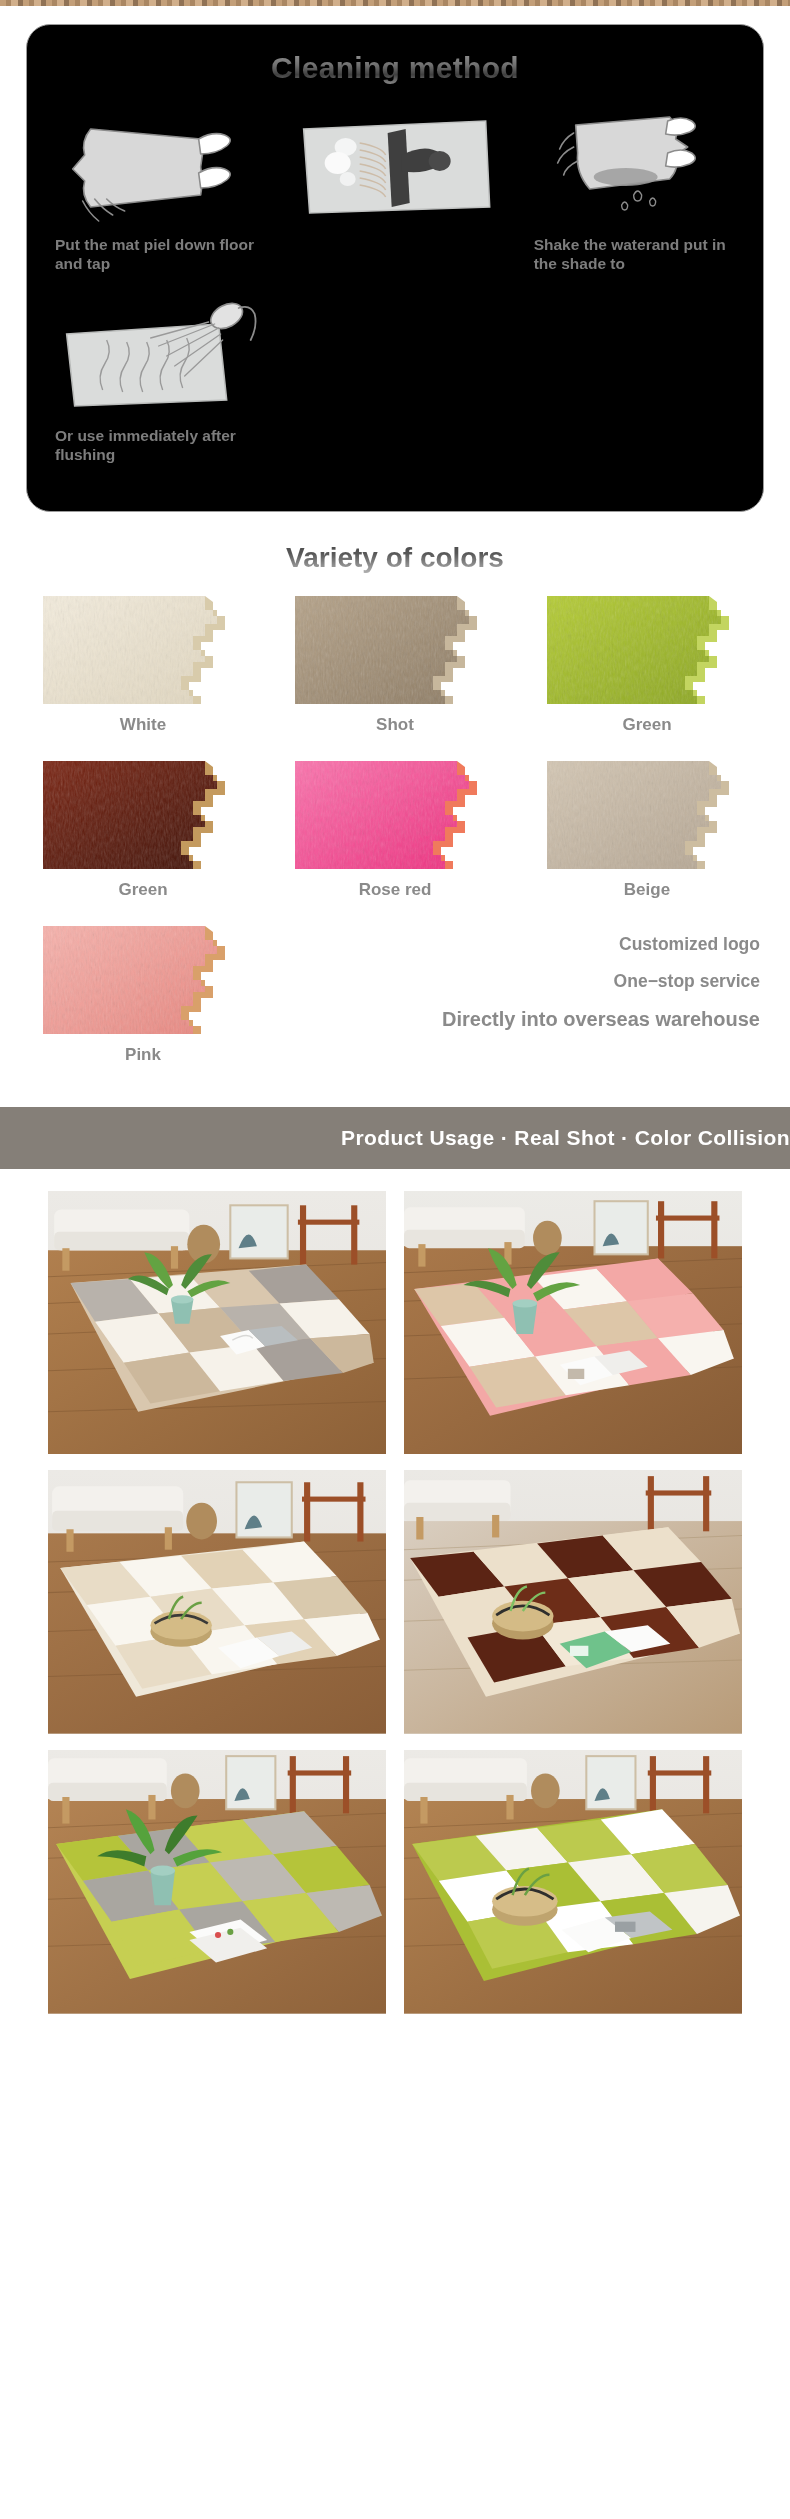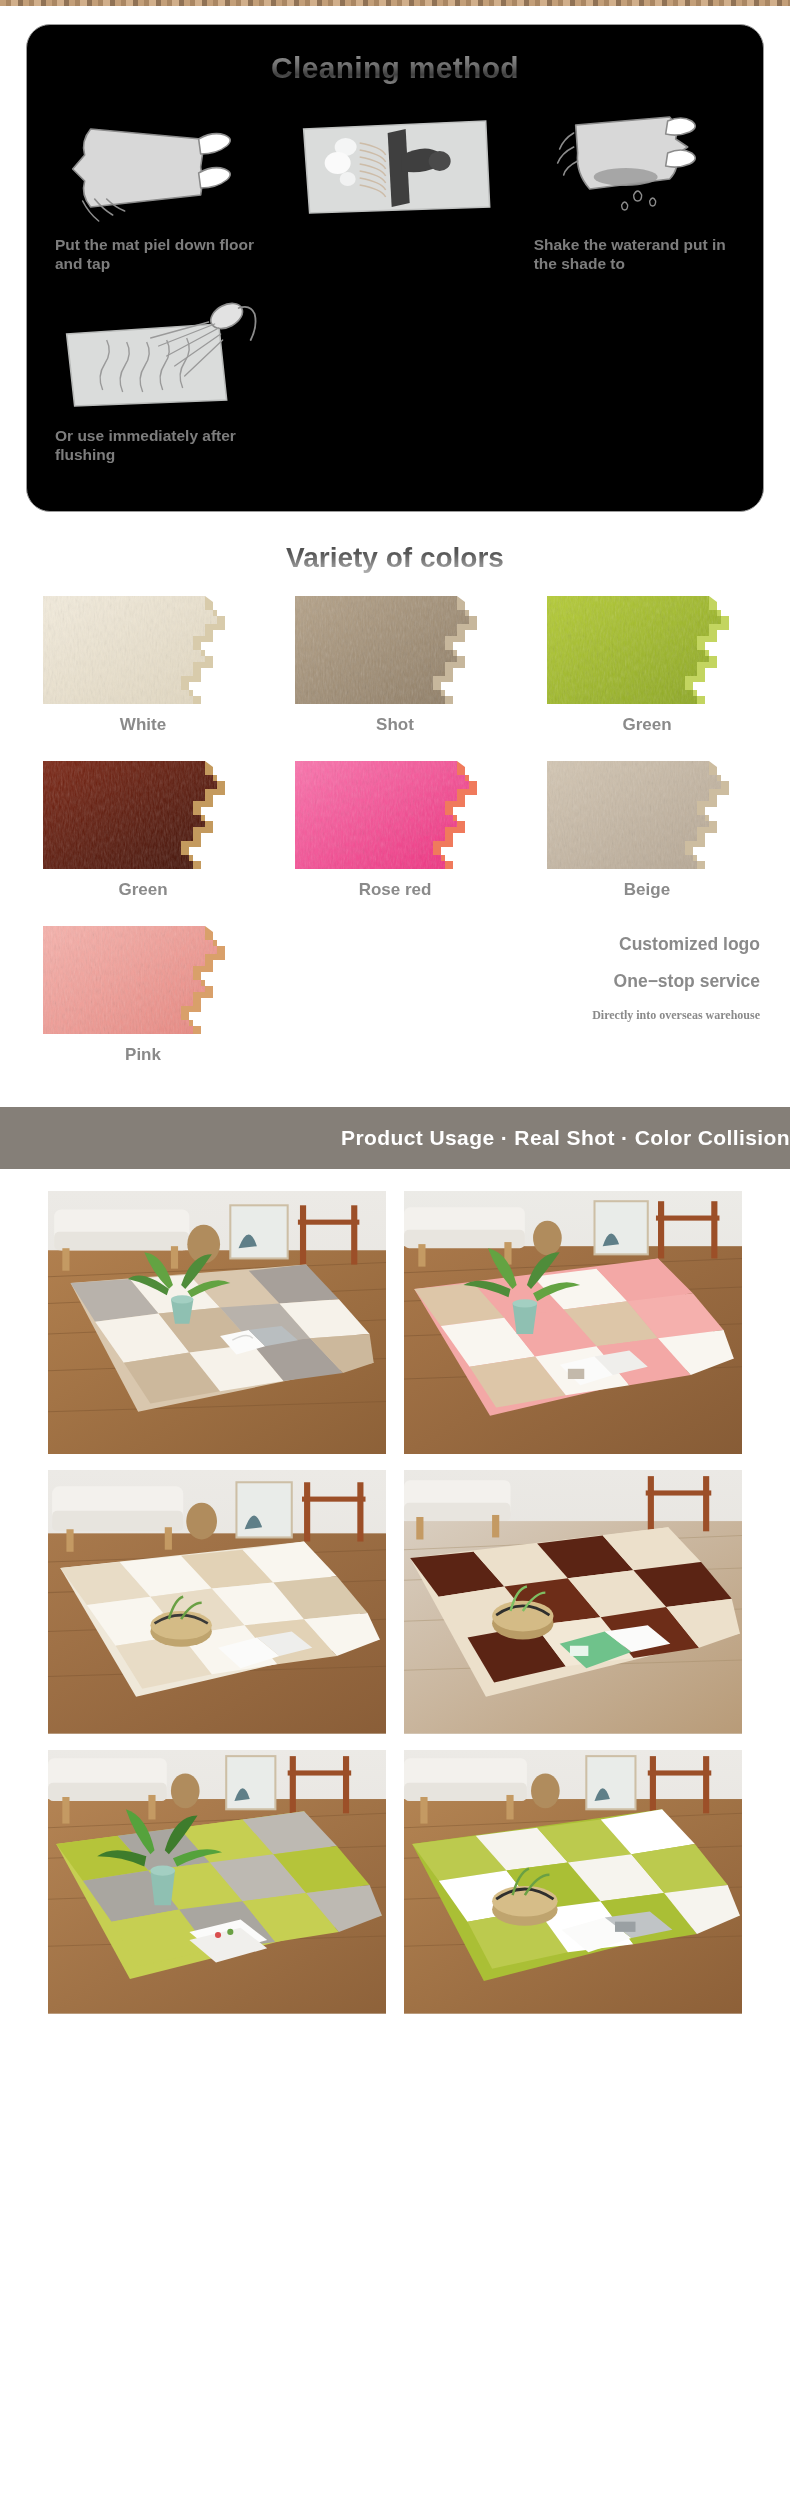--- a/index.html
+++ b/index.html
@@ -71,21 +71,21 @@
   .sw-label {
     font-size: 17px; font-weight: 700; color: #8a8a8a;
     margin: 11px 0 18px 0; text-align:center;
   }
   .sw-cell.spanning { grid-column: 2 / span 2; justify-content:flex-start; align-items:flex-end; }
   .promo-lines {
     display:flex; flex-direction:column; align-items:flex-end;
     justify-content:center; gap: 16px; width:100%; padding-top: 8px;
   }
   .promo-line { font-size: 17.5px; font-weight:700; color:#8a8a8a; text-align:right; }
-  .promo-line.wide { font-size: 12px; font-family: Liberation Serif, serif; }
+  .promo-line.wide { font-size: 20px; }
 
   
   .banner {
     margin-top: 14px;
     background: #857f78;
     height: 62px;
     display:flex; align-items:center; justify-content:flex-end;
   }
   .banner-text {
     color: #ffffff; font-size: 21px; font-weight: 700; letter-spacing:.4px;

